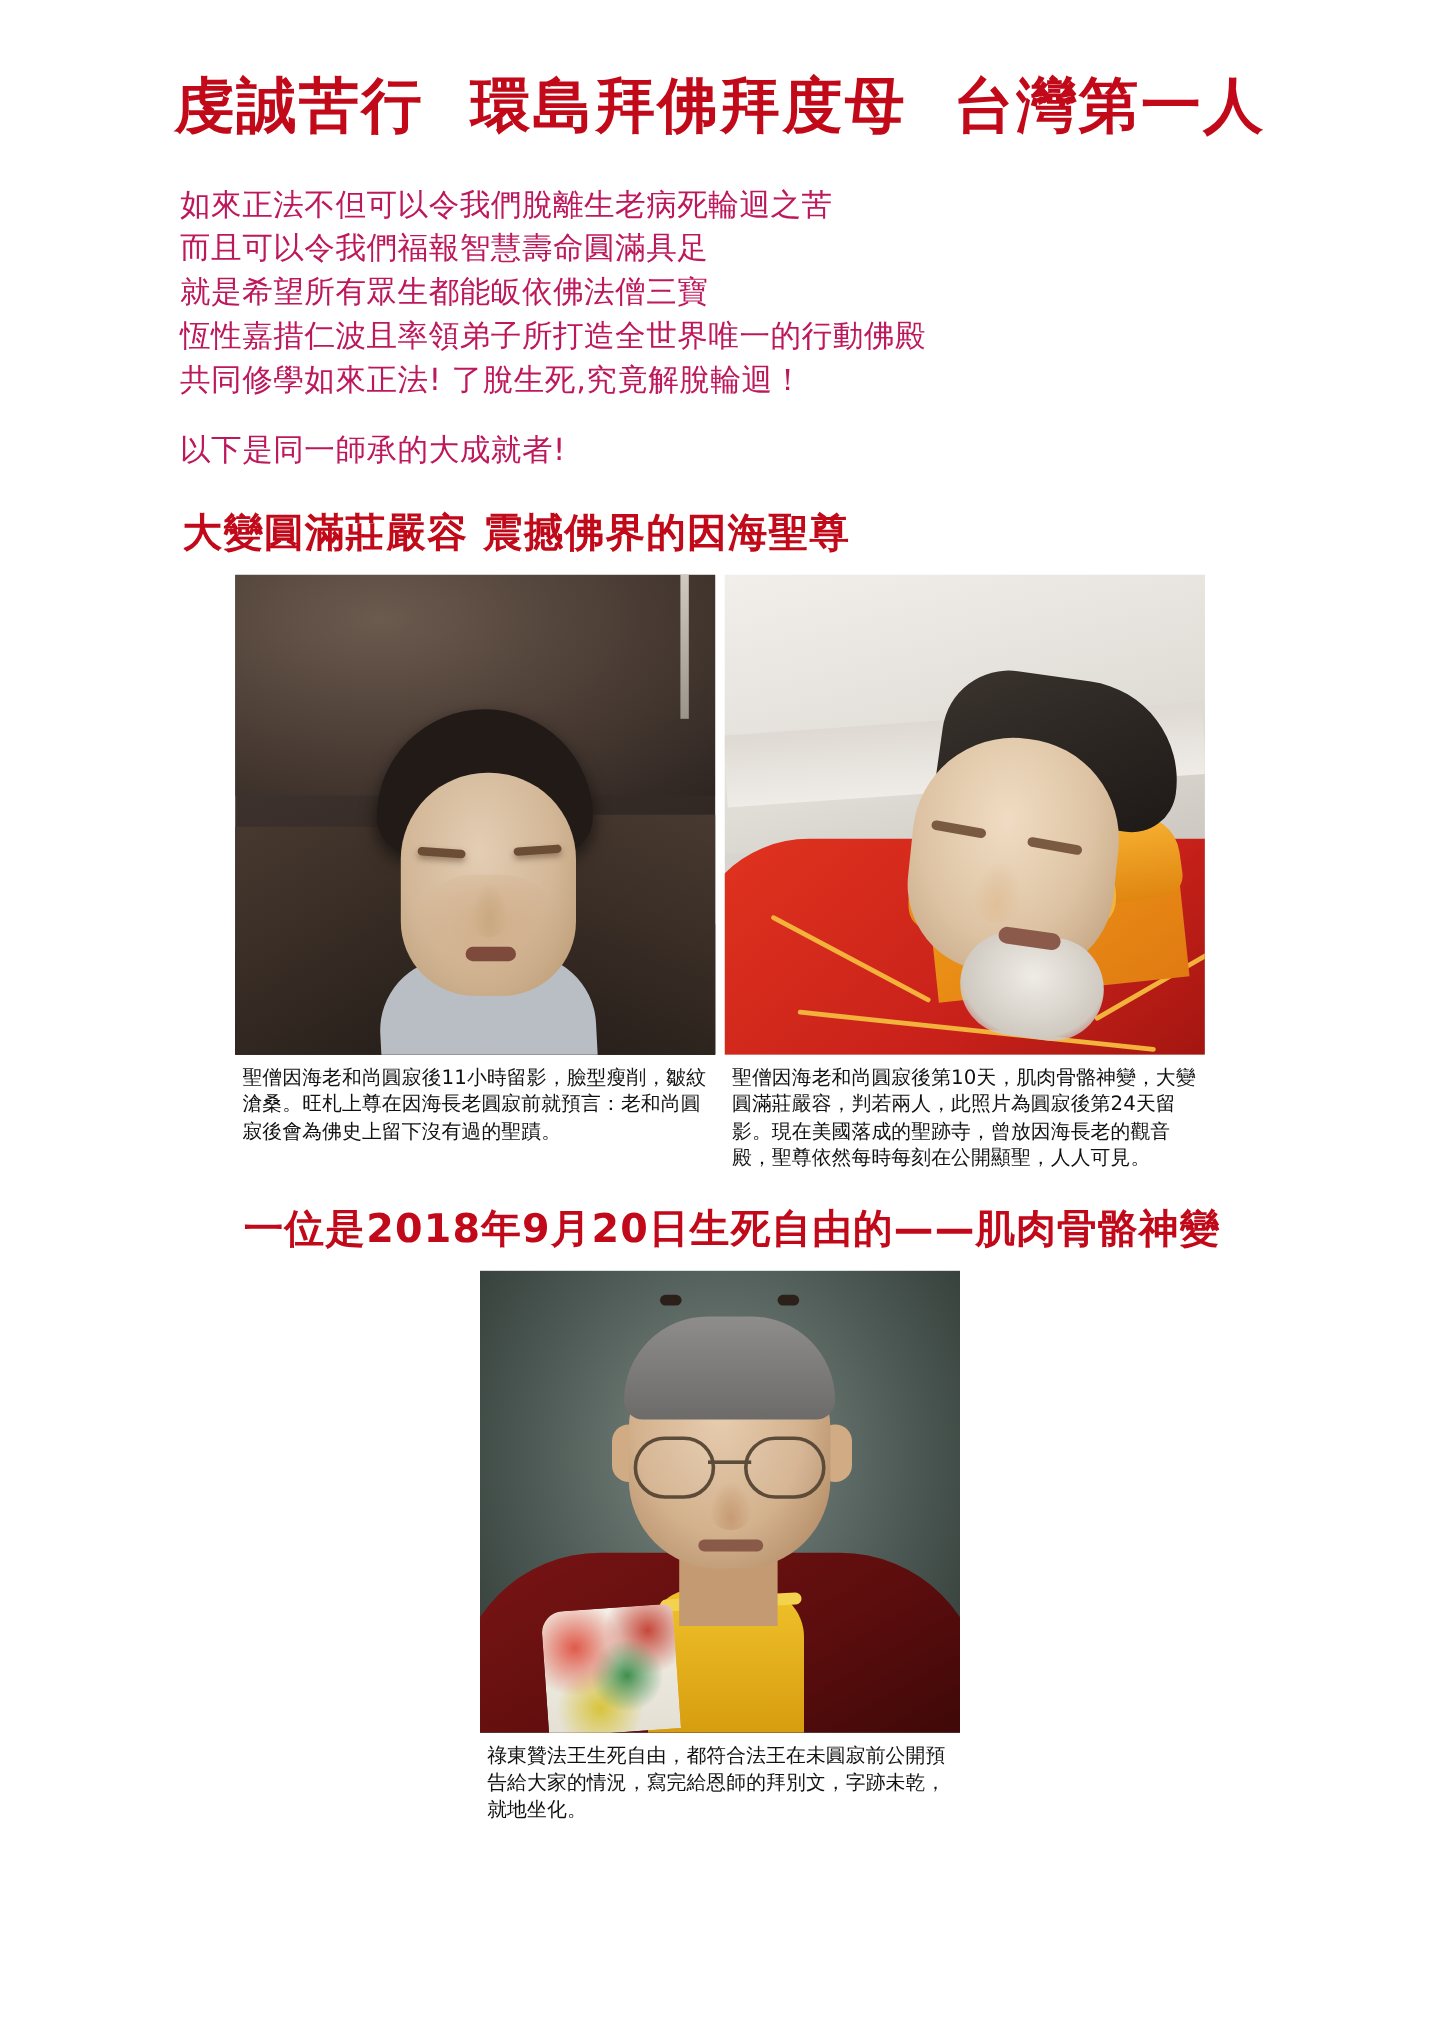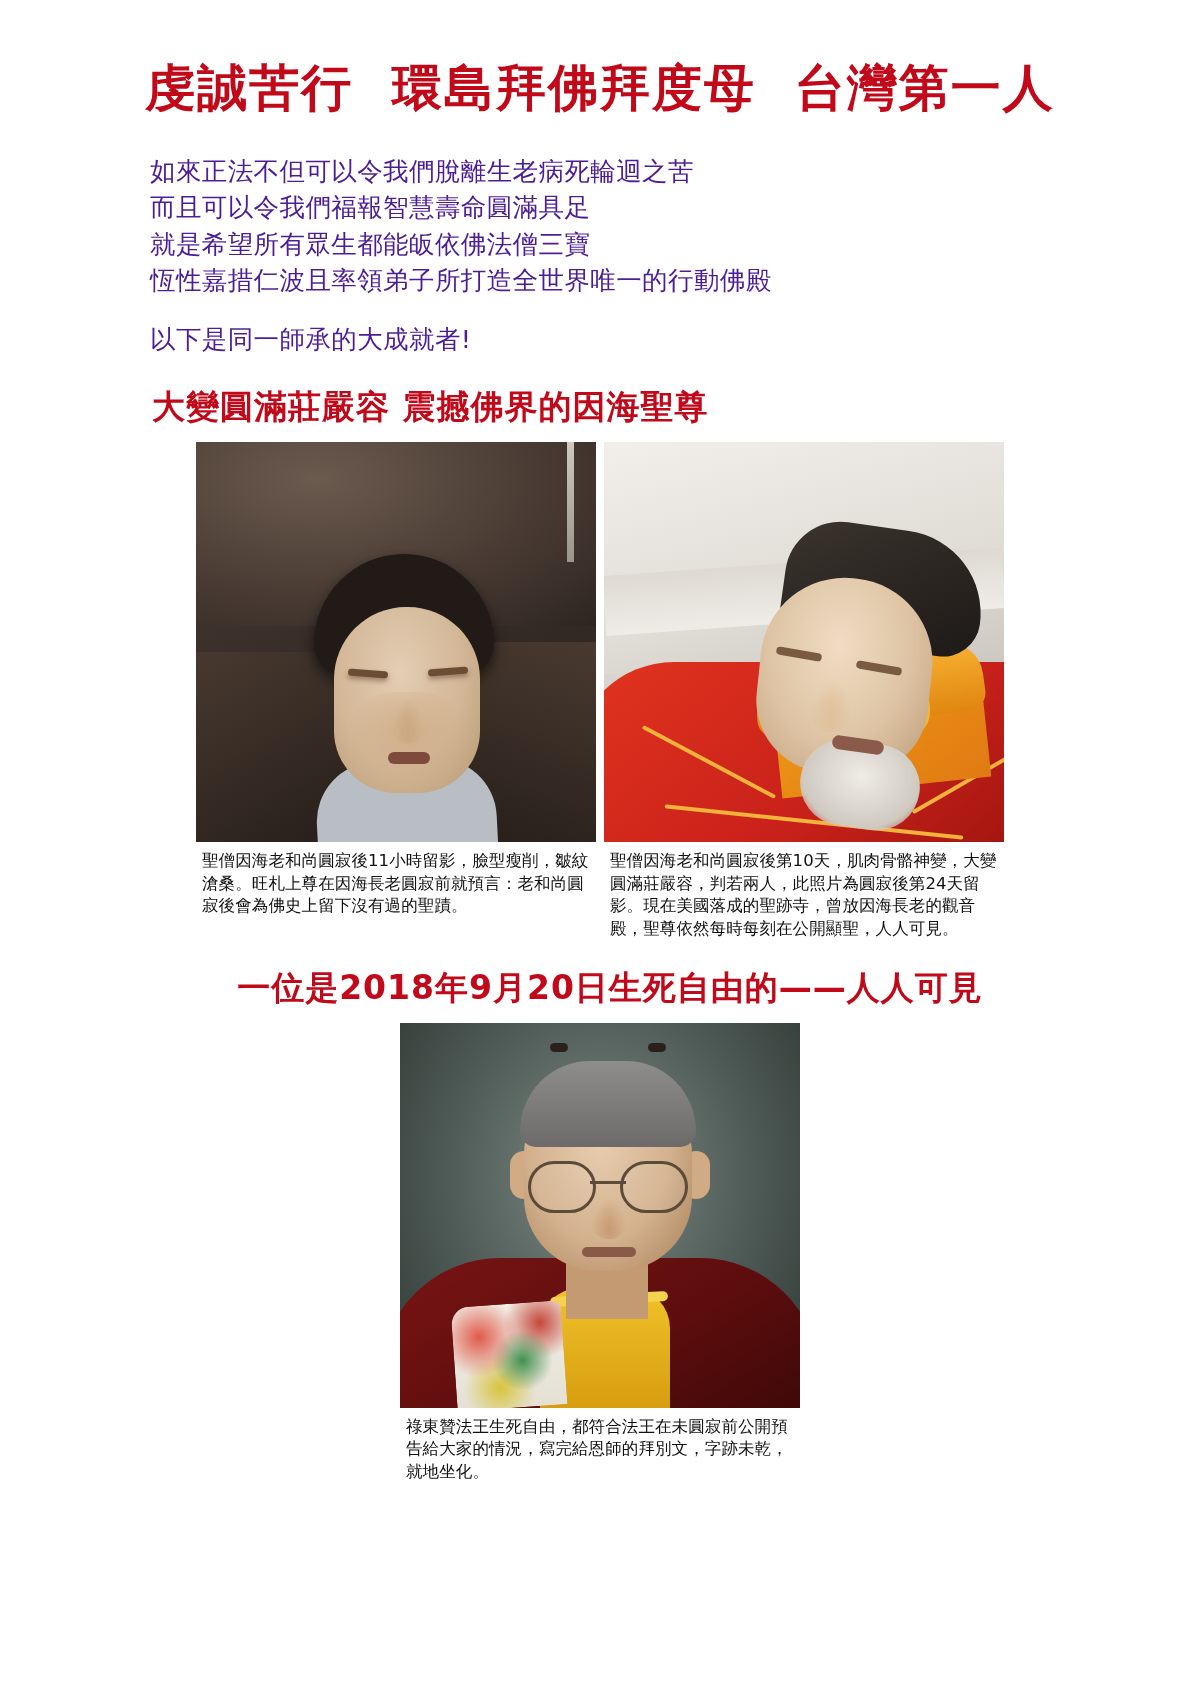--- a/index.html
+++ b/index.html
@@ -37,21 +37,21 @@
   }
   
   .intro {
     margin: 34px 0 0 150px;
     width: 900px;
   }
   .intro p {
     margin: 0;
     font-size: 25.5px;
     line-height: 1.43;
-    color: #4c1d95;
+    color: #be185d;
     letter-spacing: 0.4px;
     font-family: "DejaVu Sans", "Liberation Sans", sans-serif;
   }
   .intro .gap {
     height: 22px;
   }
   
   .section-title {
     color: #c1091a;
     font-weight: bold;
@@ -353,20 +353,21 @@
 
   <div class="headline">
     <div class="line">虔誠苦行  環島拜佛拜度母  台灣第一人</div>
   </div>
 
   <div class="intro">
     <p>如來正法不但可以令我們脫離生老病死輪迴之苦</p>
     <p>而且可以令我們福報智慧壽命圓滿具足</p>
     <p>就是希望所有眾生都能皈依佛法僧三寶</p>
     <p>恆性嘉措仁波且率領弟子所打造全世界唯一的行動佛殿</p>
+    <p>共同修學如來正法! 了脫生死‚究竟解脫輪迴！</p>
     <div class="gap"></div>
     <p>以下是同一師承的大成就者!</p>
   </div>
 
   <div class="section-title first">大變圓滿莊嚴容 震撼佛界的因海聖尊</div>
 
   <div class="photo-row row1">
     <div class="photo-col">
       <div class="photo ph1">
         <div class="bg-top"></div>
@@ -402,21 +403,21 @@
         <div class="beard"></div>
         <div class="eye-l"></div>
         <div class="eye-r"></div>
         <div class="nose"></div>
         <div class="mouth"></div>
       </div>
       <div class="caption">聖僧因海老和尚圓寂後第10天，肌肉骨骼神變，大變圓滿莊嚴容，判若兩人，此照片為圓寂後第24天留影。現在美國落成的聖跡寺，曾放因海長老的觀音殿，聖尊依然每時每刻在公開顯聖，人人可見。</div>
     </div>
   </div>
 
-  <div class="section-title second">一位是2018年9月20日生死自由的——人人可見</div>
+  <div class="section-title second">一位是2018年9月20日生死自由的——肌肉骨骼神變</div>
 
   <div class="photo-row row2">
 
     <div class="photo-col">
       <div class="photo ph4">
         <div class="robe"></div>
         <div class="yellow"></div>
         <div class="collar-line"></div>
         <div class="floral"></div>
         <div class="neck"></div>

